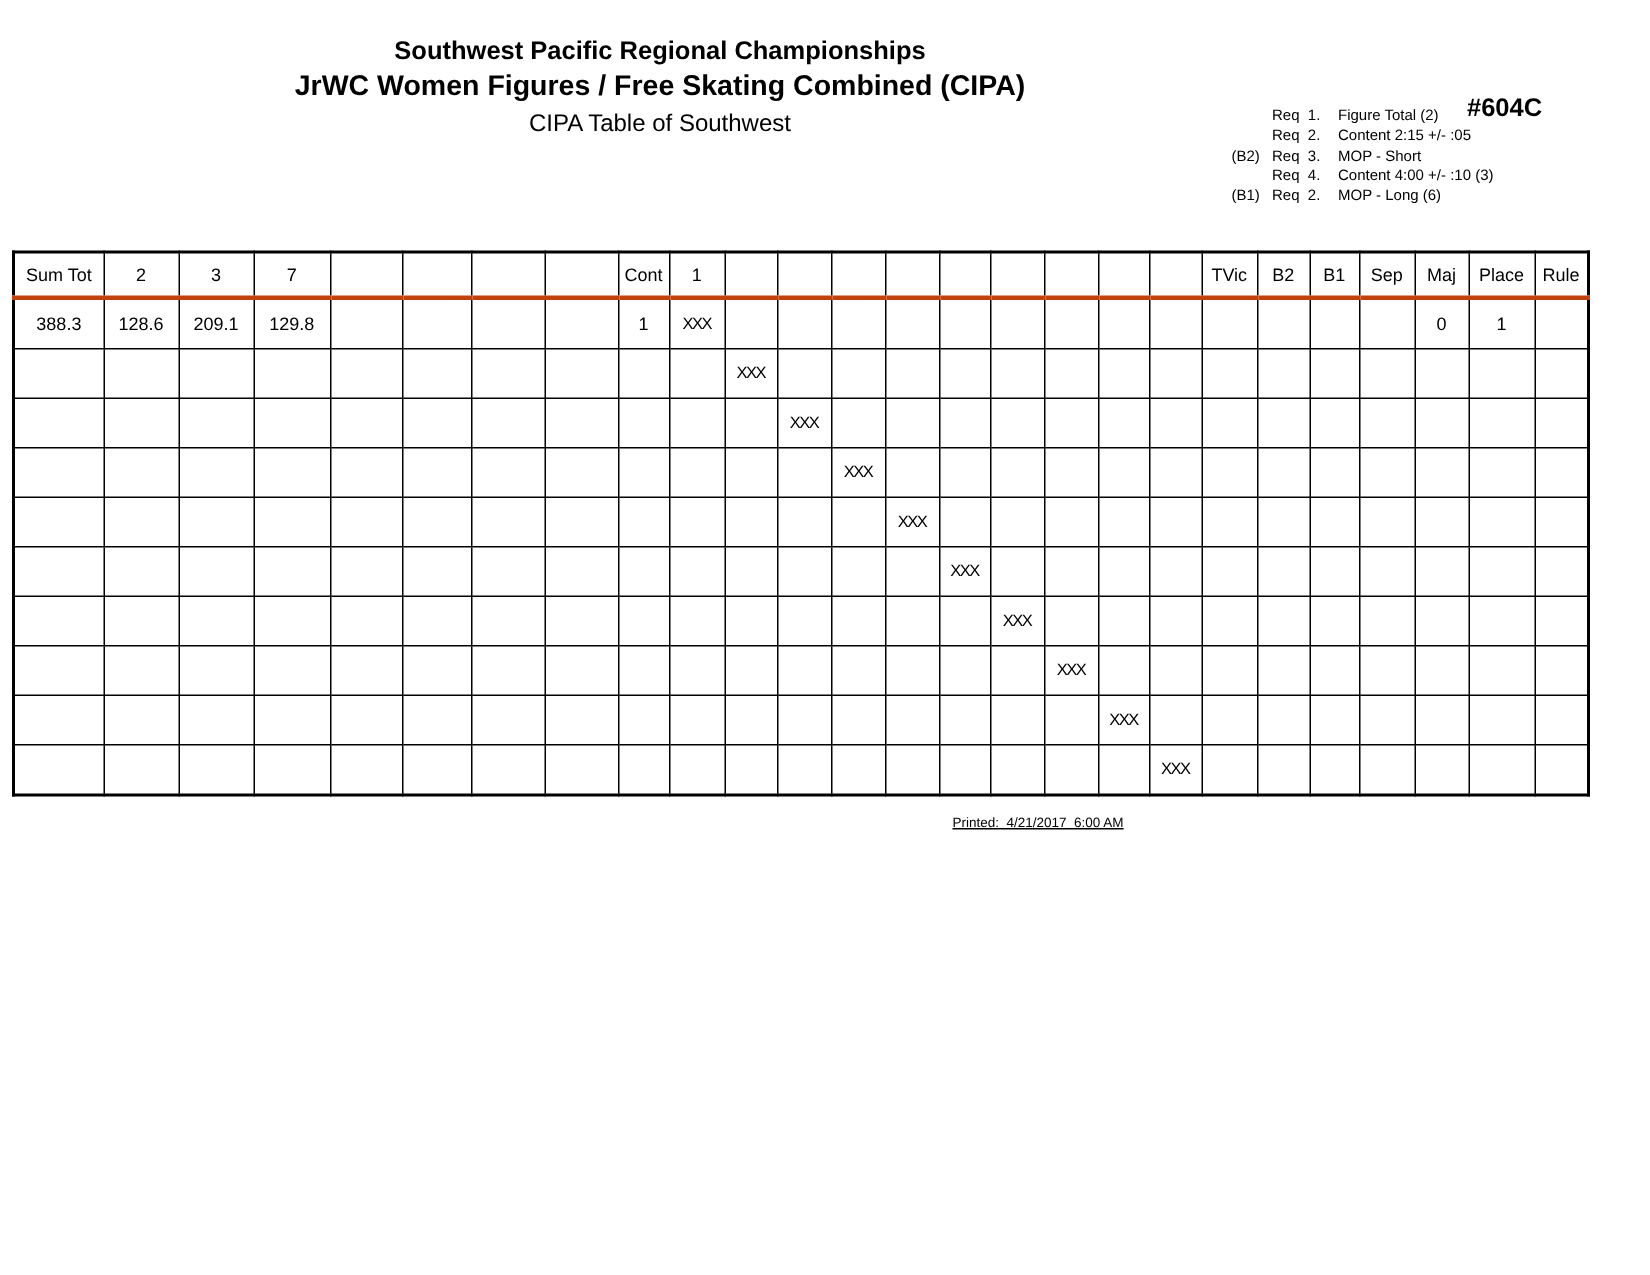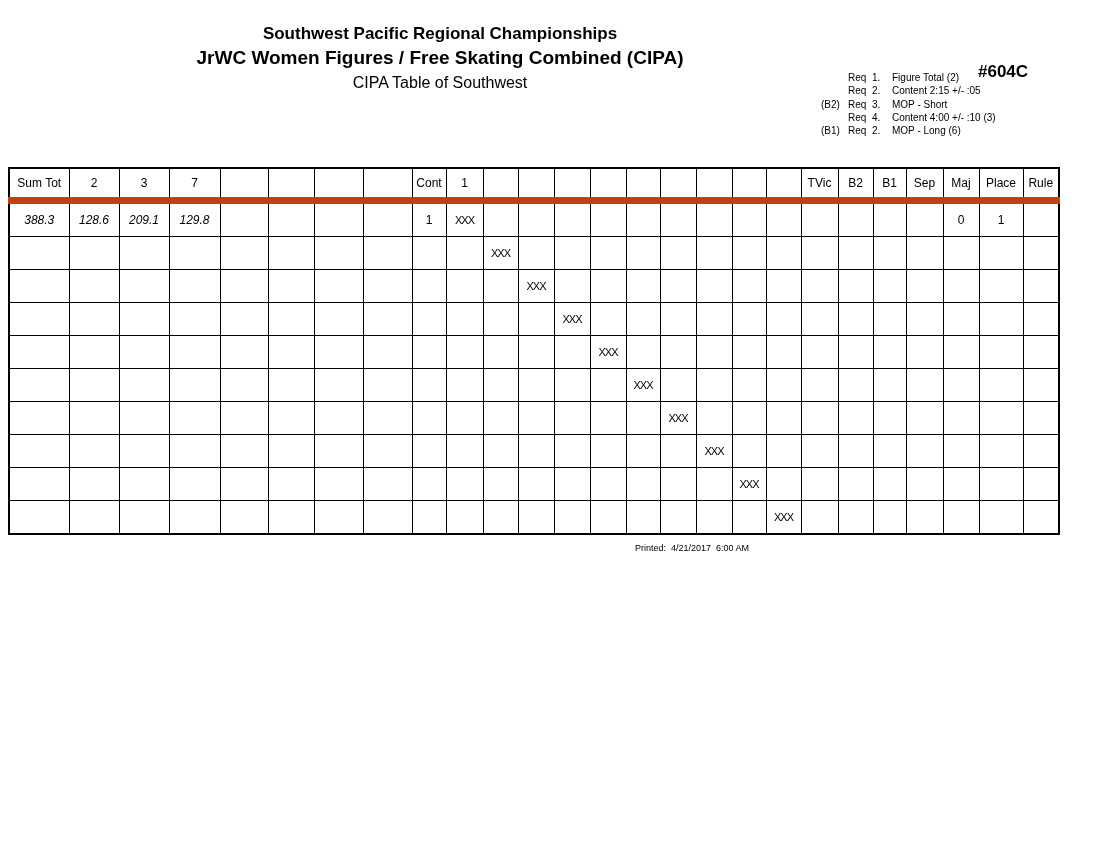--- a/index.html
+++ b/index.html
@@ -41,29 +41,29 @@
     border: 1px solid #000;
     padding: 0;
     text-align: center;
     vertical-align: middle;
     font-weight: normal;
     overflow: hidden;
     white-space: nowrap;
   }
   table.victories thead th {
     height: 28px;
-    border-bottom: 7px solid #c2410c;
+    border-bottom: 3px solid #c2410c;
   }
   table.victories tbody td { height: 32px; }
-  td.left-num { text-align: left; padding-left: 5px; font-style: italic; }
+  td.left-num { text-align: left; padding-left: 5px; }
   td.xxx { letter-spacing: -1px; font-size: 11px; }
   td.bold { font-weight: bold; }
   .printed {
     position: absolute; left: 635px; top: 543px;
-    font-size: 9px; white-space: pre;
+    font-size: 9px; white-space: pre; text-decoration: underline;
   }
 </style>
 </head>
 <body>
 
 <div class="header-block">
   <div class="competition-title">Southwest Pacific Regional Championships</div>
   <div class="event-title">JrWC Women Figures / Free Skating Combined (CIPA)</div>
   <div class="report-title">CIPA Table of Southwest</div>
 </div>

